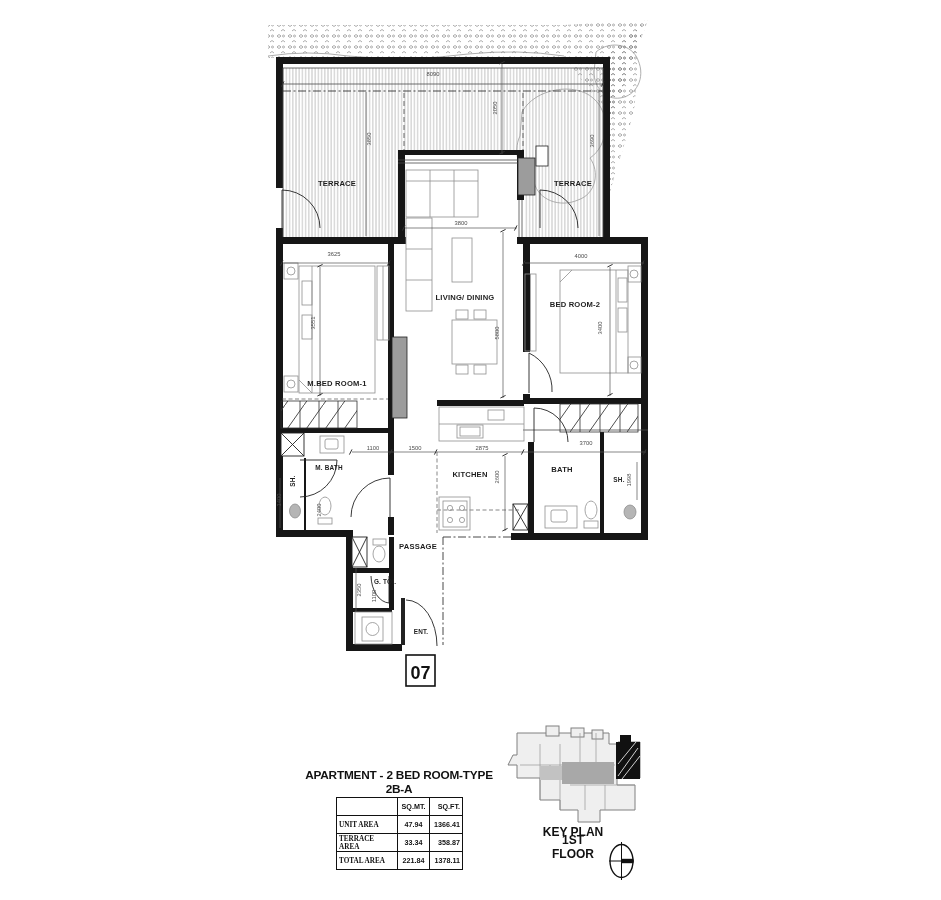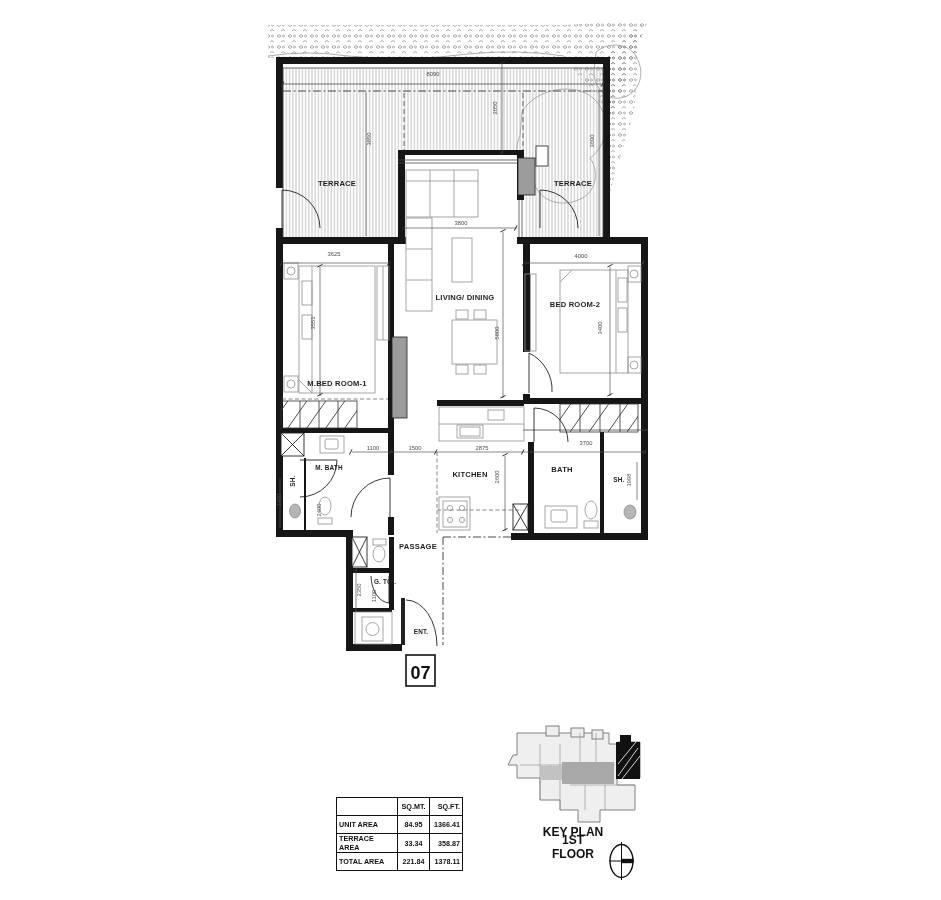--- a/index.html
+++ b/index.html
@@ -9,21 +9,21 @@
   svg text{font-family:"Liberation Sans",sans-serif;}
   .dim{font-size:5.8px;fill:#4c4c4c;}
   .room{font-size:7.6px;fill:#1e1e1e;font-weight:700;letter-spacing:.2px;}
   .room.sm{font-size:6.4px;}
   .unitnum{font-size:18px;font-weight:700;fill:#111;}
   .title{position:absolute;left:296px;top:768px;width:206px;text-align:center;
          font-size:11.8px;font-weight:700;letter-spacing:-.2px;color:#111;}
   .areatable{position:absolute;left:336px;top:797px;border-collapse:collapse;padding-left:38px;}
   .areatable td{border:1.6px solid #111;font-size:7.2px;font-weight:700;color:#111;
          height:17px;padding:0 2px;text-align:center;}
-  .areatable td.lab{width:56px;text-align:left;}
+  .areatable td.lab{width:56px;text-align:left;font-family:Liberation Serif, serif;}
   .areatable td.mt{width:27px;}
   .areatable td.ft{width:28px;text-align:right;}
   .kp-lbl{position:absolute;left:540px;width:66px;text-align:center;
          font-size:12px;font-weight:700;color:#111;}
 </style>
 </head>
 <body>
 
 <div class="stage">
 
@@ -285,31 +285,32 @@
     </g>
   </g>
 
   <g stroke="#111" fill="none" stroke-width="1.4">
     <ellipse cx="621.5" cy="861" rx="11.5" ry="16.5"></ellipse>
     <path d="M621.5 842 V880 M609 861 H634" stroke-width="1"></path>
     <rect x="621.5" y="858.8" width="12" height="4.4" fill="#111" stroke="none"></rect>
   </g>
 </svg>
 
+<div class="title">APARTMENT - 2 BED ROOM-TYPE 2B-A</div>
 
 <table class="areatable">
   <tbody>
         <tr>
     <td class="lab"></td>
     <td class="mt">SQ.MT.</td>
     <td class="ft">SQ.FT.</td>
   </tr>
   <tr>
     <td class="lab">UNIT AREA</td>
-    <td class="mt">84.95</td>
+    <td class="mt">47.94</td>
     <td class="ft">1366.41</td>
   </tr>
   <tr>
     <td class="lab">TERRACE AREA</td>
     <td class="mt">33.34</td>
     <td class="ft">358.87</td>
   </tr>
   <tr>
     <td class="lab">TOTAL AREA</td>
     <td class="mt">221.84</td>

